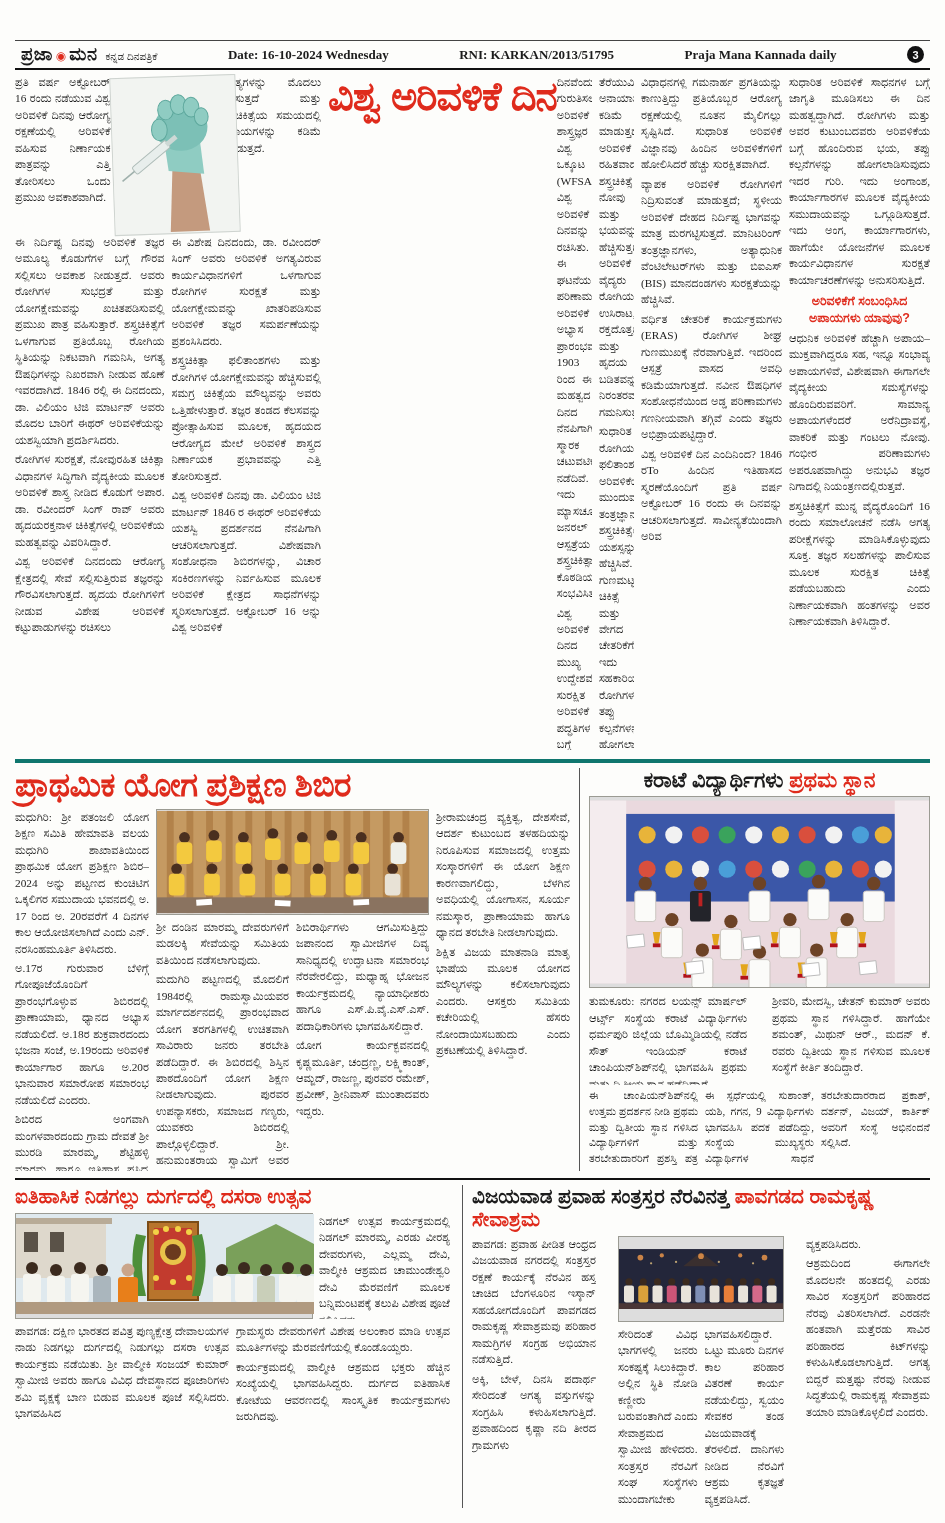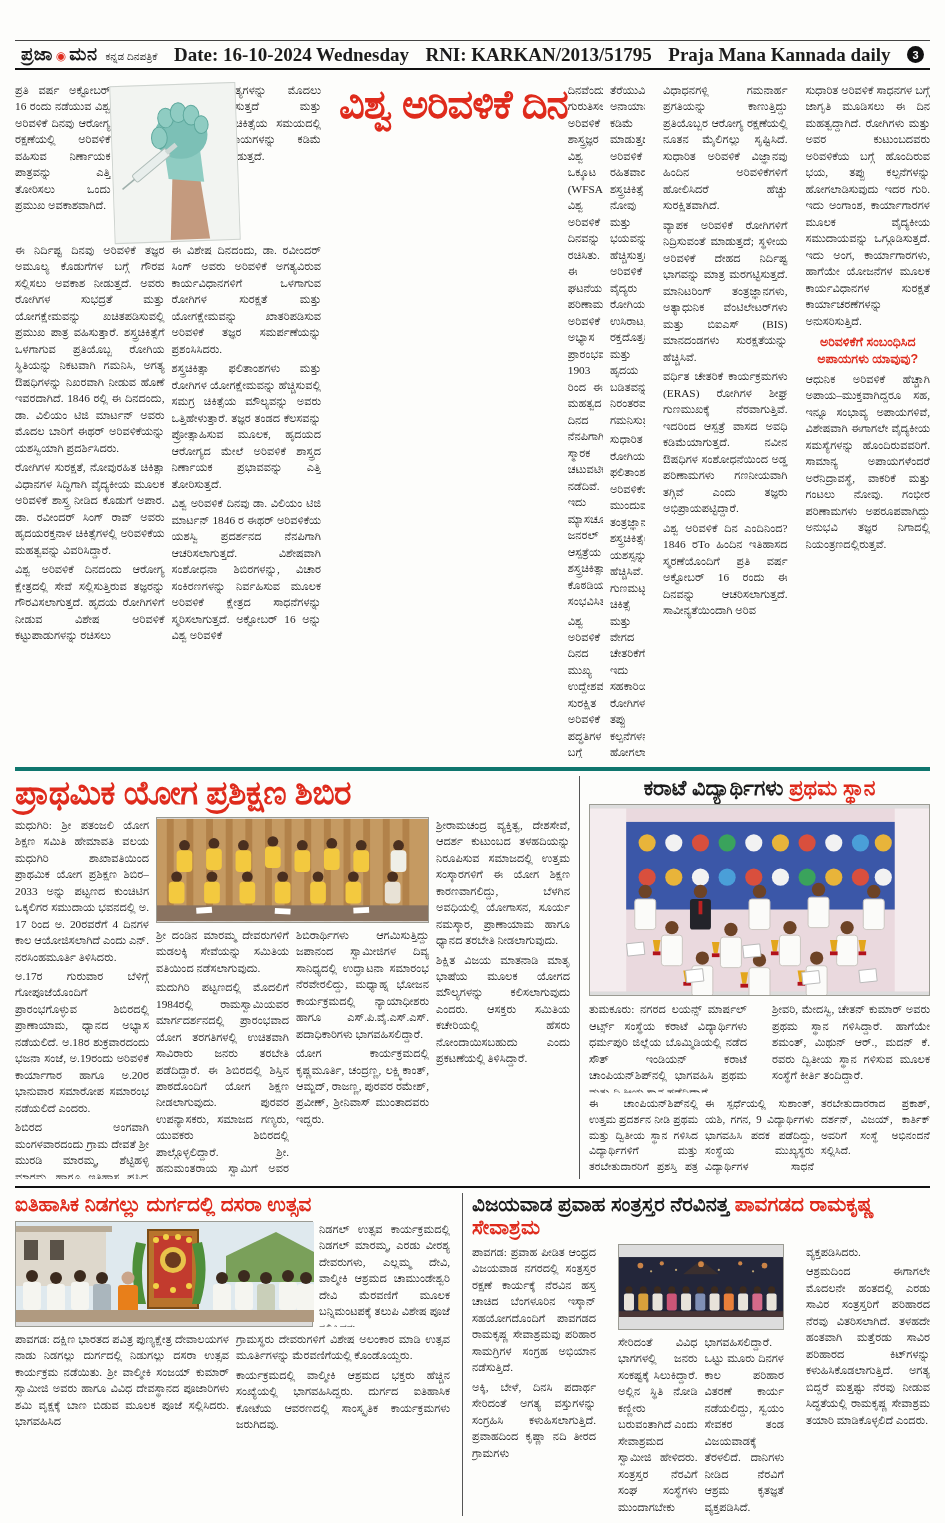--- a/index.html
+++ b/index.html
@@ -13,33 +13,33 @@
   
   .masthead {
     display:flex; align-items:center; justify-content:space-between;
     border-top:1px solid #444; border-bottom:2px solid #111;
     padding:4px 6px; height:30px;
   }
   .brand { display:flex; align-items:baseline; gap:3px; font-family:"Liberation Sans",sans-serif; }
   .brand-main { font-weight:700; font-size:18px; letter-spacing:.5px; }
   .brand-mark { color:var(--accent); font-size:12px; }
   .brand-tag { font-size:10.5px; margin-left:5px; }
-  .mast-mid { font-family:"Liberation Serif",serif; font-weight:700; font-size:19px; }
+  .mast-mid { font-family:"Liberation Serif",serif; font-weight:700; font-size:13px; }
   .pagenum {
     width:17px; height:17px; border-radius:50%; background:#111; color:#fff;
     font-family:"Liberation Sans",sans-serif; font-size:11px; font-weight:700;
     display:flex; align-items:center; justify-content:center;
   }
   
   .bt { font-size:11.3px; line-height:1.46; text-align:justify; }
   .bt p { margin:0 0 3px 0; }
   .col { overflow:hidden; }
   .bold-line { font-weight:700; font-size:11.8px; }
   
-  .ta-body { display:flex; gap:18px; height:676px; overflow:hidden; margin-top:12px; }
+  .ta-body { display:flex; gap:7px; height:676px; overflow:hidden; margin-top:4px; }
   .ta-pair { width:306px; position:relative; display:flex; gap:7px; flex:none; }
   .ta-pair .col { flex:1; }
   .wrap-r { margin-right:54px; height:160px; overflow:hidden; }
   .wrap-l { margin-left:50px; height:160px; overflow:hidden; }
   .ta-photo {
     position:absolute; left:97px; top:2px; width:126px; height:158px;
     border:1px solid #cfd4d0; background:#f2f4f1; transform:rotate(-2deg); z-index:2;
   }
   .ta-center { width:306px; flex:none; display:flex; flex-direction:row; }
   .ta-head {
@@ -199,33 +199,34 @@
 
     <div class="col ta-col">
       <div>
 
       <p>ಸುಧಾರಿತ ಅರಿವಳಿಕೆ ಸಾಧನಗಳ ಬಗ್ಗೆ ಜಾಗೃತಿ ಮೂಡಿಸಲು ಈ ದಿನ ಮಹತ್ವದ್ದಾಗಿದೆ. ರೋಗಿಗಳು ಮತ್ತು ಅವರ ಕುಟುಂಬದವರು ಅರಿವಳಿಕೆಯ ಬಗ್ಗೆ ಹೊಂದಿರುವ ಭಯ, ತಪ್ಪು ಕಲ್ಪನೆಗಳನ್ನು ಹೋಗಲಾಡಿಸುವುದು ಇದರ ಗುರಿ. ಇದು ಅಂಗಾಂಶ, ಕಾರ್ಯಾಗಾರಗಳ ಮೂಲಕ ವೈದ್ಯಕೀಯ ಸಮುದಾಯವನ್ನು ಒಗ್ಗೂಡಿಸುತ್ತದೆ. ಇದು ಅಂಗ, ಕಾರ್ಯಾಗಾರಗಳು, ಹಾಗೆಯೇ ಯೋಜನೆಗಳ ಮೂಲಕ ಕಾರ್ಯವಿಧಾನಗಳ ಸುರಕ್ಷತೆ ಕಾರ್ಯಾಚರಣೆಗಳನ್ನು ಅನುಸರಿಸುತ್ತಿದೆ.</p>
         </div>
       <h3 class="red-subhead">ಅರಿವಳಿಕೆಗೆ ಸಂಬಂಧಿಸಿದ ಅಪಾಯಗಳು ಯಾವುವು?</h3>
       <div>
 
       <p>ಆಧುನಿಕ ಅರಿವಳಿಕೆ ಹೆಚ್ಚಾಗಿ ಅಪಾಯ–ಮುಕ್ತವಾಗಿದ್ದರೂ ಸಹ, ಇನ್ನೂ ಸಂಭಾವ್ಯ ಅಪಾಯಗಳಿವೆ, ವಿಶೇಷವಾಗಿ ಈಗಾಗಲೇ ವೈದ್ಯಕೀಯ ಸಮಸ್ಯೆಗಳನ್ನು ಹೊಂದಿರುವವರಿಗೆ. ಸಾಮಾನ್ಯ ಅಪಾಯಗಳೆಂದರೆ ಅರೆನಿದ್ರಾವಸ್ಥೆ, ವಾಕರಿಕೆ ಮತ್ತು ಗಂಟಲು ನೋವು. ಗಂಭೀರ ಪರಿಣಾಮಗಳು ಅಪರೂಪವಾಗಿದ್ದು ಅನುಭವಿ ತಜ್ಞರ ನಿಗಾದಲ್ಲಿ ನಿಯಂತ್ರಣದಲ್ಲಿರುತ್ತವೆ.</p>
+          <p>ಶಸ್ತ್ರಚಿಕಿತ್ಸೆಗೆ ಮುನ್ನ ವೈದ್ಯರೊಂದಿಗೆ 16 ರಂದು ಸಮಾಲೋಚನೆ ನಡೆಸಿ ಅಗತ್ಯ ಪರೀಕ್ಷೆಗಳನ್ನು ಮಾಡಿಸಿಕೊಳ್ಳುವುದು ಸೂಕ್ತ. ತಜ್ಞರ ಸಲಹೆಗಳನ್ನು ಪಾಲಿಸುವ ಮೂಲಕ ಸುರಕ್ಷಿತ ಚಿಕಿತ್ಸೆ ಪಡೆಯಬಹುದು ಎಂದು ನಿರ್ಣಾಯಕವಾಗಿ ಹಂತಗಳನ್ನು ಅವರ ನಿರ್ಣಾಯಕವಾಗಿ ತಿಳಿಸಿದ್ದಾರೆ.</p>
         </div>
     </div>
   </div>
 
   <div class="mid">
 
     <div class="yoga">
       <h2 class="yoga-head">ಪ್ರಾಥಮಿಕ ಯೋಗ ಪ್ರಶಿಕ್ಷಣ ಶಿಬಿರ</h2>
       <div class="yoga-body bt">
         <div class="col yoga-colL">
           <div>
 
-          <p>ಮಧುಗಿರಿ: ಶ್ರೀ ಪತಂಜಲಿ ಯೋಗ ಶಿಕ್ಷಣ ಸಮಿತಿ ಹೇಮಾವತಿ ವಲಯ ಮಧುಗಿರಿ ಶಾಖಾವತಿಯಿಂದ ಪ್ರಾಥಮಿಕ ಯೋಗ ಪ್ರಶಿಕ್ಷಣ ಶಿಬಿರ–2033 ಅನ್ನು ಪಟ್ಟಣದ ಕುಂಚಿಟಿಗ ಒಕ್ಕಲಿಗರ ಸಮುದಾಯ ಭವನದಲ್ಲಿ ಅ. 17 ರಿಂದ ಅ. 20ರವರೆಗೆ 4 ದಿನಗಳ ಕಾಲ ಆಯೋಜಿಸಲಾಗಿದೆ ಎಂದು ಎನ್. ನರಸಿಂಹಮೂರ್ತಿ ತಿಳಿಸಿದರು.</p>
+          <p>ಮಧುಗಿರಿ: ಶ್ರೀ ಪತಂಜಲಿ ಯೋಗ ಶಿಕ್ಷಣ ಸಮಿತಿ ಹೇಮಾವತಿ ವಲಯ ಮಧುಗಿರಿ ಶಾಖಾವತಿಯಿಂದ ಪ್ರಾಥಮಿಕ ಯೋಗ ಪ್ರಶಿಕ್ಷಣ ಶಿಬಿರ–2024 ಅನ್ನು ಪಟ್ಟಣದ ಕುಂಚಿಟಿಗ ಒಕ್ಕಲಿಗರ ಸಮುದಾಯ ಭವನದಲ್ಲಿ ಅ. 17 ರಿಂದ ಅ. 20ರವರೆಗೆ 4 ದಿನಗಳ ಕಾಲ ಆಯೋಜಿಸಲಾಗಿದೆ ಎಂದು ಎನ್. ನರಸಿಂಹಮೂರ್ತಿ ತಿಳಿಸಿದರು.</p>
               <p>ಅ.17ರ ಗುರುವಾರ ಬೆಳಿಗ್ಗೆ ಗೋಪೂಜೆಯೊಂದಿಗೆ ಪ್ರಾರಂಭಗೊಳ್ಳುವ ಶಿಬಿರದಲ್ಲಿ ಪ್ರಾಣಾಯಾಮ, ಧ್ಯಾನದ ಅಭ್ಯಾಸ ನಡೆಯಲಿದೆ. ಅ.18ರ ಶುಕ್ರವಾರದಂದು ಭಜನಾ ಸಂಜೆ, ಅ.19ರಂದು ಅರಿವಳಿಕೆ ಕಾರ್ಯಾಗಾರ ಹಾಗೂ ಅ.20ರ ಭಾನುವಾರ ಸಮಾರೋಪ ಸಮಾರಂಭ ನಡೆಯಲಿದೆ ಎಂದರು.</p>
               <p>ಶಿಬಿರದ ಅಂಗವಾಗಿ ಮಂಗಳವಾರದಂದು ಗ್ರಾಮ ದೇವತೆ ಶ್ರೀ ಮುರಡಿ ಮಾರಮ್ಮ, ಶೆಟ್ಟಿಹಳ್ಳಿ ಮಾರಮ್ಮ ಹಾಗೂ ಇತಿಹಾಸ ಪ್ರಸಿದ್ಧ ಹಾಗೂ ಕ್ಷೇತ್ರ ದೇವತೆ</p>
             </div>
         </div>
         <div class="yoga-center">
           <div class="photo-frame">
             <svg viewBox="0 0 276 104" width="100%" height="104">
               <rect width="276" height="104" fill="#c59a62"></rect>
               <g fill="#b2824a">
                   <rect x="10" width="7" height="104"></rect>
@@ -280,21 +281,21 @@
               <div>
 
               <p>ಶ್ರೀ ದಂಡಿನ ಮಾರಮ್ಮ ದೇವರುಗಳಿಗೆ ಮಡಲಕ್ಕಿ ಸೇವೆಯನ್ನು ಸಮಿತಿಯ ವತಿಯಿಂದ ನಡೆಸಲಾಗುವುದು.</p>
                   <p>ಮದುಗಿರಿ ಪಟ್ಟಣದಲ್ಲಿ ಮೊದಲಿಗೆ 1984ರಲ್ಲಿ ರಾಮಸ್ವಾಮಿಯವರ ಮಾರ್ಗದರ್ಶನದಲ್ಲಿ ಪ್ರಾರಂಭವಾದ ಯೋಗ ತರಗತಿಗಳಲ್ಲಿ ಉಚಿತವಾಗಿ ಸಾವಿರಾರು ಜನರು ತರಬೇತಿ ಪಡೆದಿದ್ದಾರೆ. ಈ ಶಿಬಿರದಲ್ಲಿ ಶಿಸ್ತಿನ ಪಾಠದೊಂದಿಗೆ ಯೋಗ ಶಿಕ್ಷಣ ನೀಡಲಾಗುವುದು. ಪುರವರ ಉಪನ್ಯಾಸಕರು, ಸಮಾಜದ ಗಣ್ಯರು, ಯುವಕರು ಶಿಬಿರದಲ್ಲಿ ಪಾಲ್ಗೊಳ್ಳಲಿದ್ದಾರೆ. ಶ್ರೀ. ಹನುಮಂತರಾಯ ಸ್ವಾಮಿಗೆ ಅವರ ಪಾಲ್ಗೊಳ್ಳುವಿಕೆಯ ಬಗ್ಗೆ ಮಾತನಾಡಿದರು.</p>
                 </div>
             </div>
             <div class="col">
               <div>
 
               <p>ಶಿಬಿರಾರ್ಥಿಗಳು ಆಗಮಿಸುತ್ತಿದ್ದು ಜಪಾನಂದ ಸ್ವಾಮೀಜಿಗಳ ದಿವ್ಯ ಸಾನಿಧ್ಯದಲ್ಲಿ ಉದ್ಘಾಟನಾ ಸಮಾರಂಭ ನೆರವೇರಲಿದ್ದು, ಮಧ್ಯಾಹ್ನ ಭೋಜನ ಕಾರ್ಯಕ್ರಮದಲ್ಲಿ ನ್ಯಾಯಾಧೀಶರು ಹಾಗೂ ಎಸ್.ಪಿ.ವೈ.ಎಸ್.ಎಸ್. ಪದಾಧಿಕಾರಿಗಳು ಭಾಗವಹಿಸಲಿದ್ದಾರೆ.</p>
-                  <p>ಯೋಗ ಕಾರ್ಯಕ್ರಮದಲ್ಲಿ ಕೃಷ್ಣಮೂರ್ತಿ, ಚಂದ್ರಣ್ಣ, ಲಕ್ಷ್ಮಿಕಾಂತ್, ಆಮ್ಜದ್, ರಾಜಣ್ಣ, ಪುರವರ ರಮೇಶ್, ಪ್ರವೀಣ್, ಶ್ರೀನಿವಾಸ್ ಮುಂತಾದವರು ಇದ್ದರು.</p>
+                  <p>ಯೋಗ ಕಾರ್ಯಕ್ಭವನದಲ್ಲಿ ಕೃಷ್ಣಮೂರ್ತಿ, ಚಂದ್ರಣ್ಣ, ಲಕ್ಷ್ಮಿಕಾಂತ್, ಆಮ್ಜದ್, ರಾಜಣ್ಣ, ಪುರವರ ರಮೇಶ್, ಪ್ರವೀಣ್, ಶ್ರೀನಿವಾಸ್ ಮುಂತಾದವರು ಇದ್ದರು.</p>
                 </div>
             </div>
           </div>
         </div>
         <div class="col yoga-colR">
           <div>
 
           <p>ಶ್ರೀರಾಮಚಂದ್ರ ವ್ಯಕ್ತಿತ್ವ, ದೇಶಸೇವೆ, ಆದರ್ಶ ಕುಟುಂಬದ ತಳಹದಿಯನ್ನು ನಿರೂಪಿಸುವ ಸಮಾಜದಲ್ಲಿ ಉತ್ತಮ ಸಂಸ್ಕಾರಗಳಿಗೆ ಈ ಯೋಗ ಶಿಕ್ಷಣ ಕಾರಣವಾಗಲಿದ್ದು, ಬೆಳಗಿನ ಅವಧಿಯಲ್ಲಿ ಯೋಗಾಸನ, ಸೂರ್ಯ ನಮಸ್ಕಾರ, ಪ್ರಾಣಾಯಾಮ ಹಾಗೂ ಧ್ಯಾನದ ತರಬೇತಿ ನೀಡಲಾಗುವುದು.</p>
               <p>ಶಿಕ್ಷಿತ ವಿಜಯ ಮಾತನಾಡಿ ಮಾತೃ ಭಾಷೆಯ ಮೂಲಕ ಯೋಗದ ಮೌಲ್ಯಗಳನ್ನು ಕಲಿಸಲಾಗುವುದು ಎಂದರು. ಆಸಕ್ತರು ಸಮಿತಿಯ ಕಚೇರಿಯಲ್ಲಿ ಹೆಸರು ನೋಂದಾಯಿಸಬಹುದು ಎಂದು ಪ್ರಕಟಣೆಯಲ್ಲಿ ತಿಳಿಸಿದ್ದಾರೆ.</p>
             </div>
@@ -564,20 +565,20 @@
 
               <p>ಭಾಗವಹಿಸಲಿದ್ದಾರೆ. ಒಟ್ಟು ಮೂರು ದಿನಗಳ ಕಾಲ ಪರಿಹಾರ ವಿತರಣೆ ಕಾರ್ಯ ನಡೆಯಲಿದ್ದು, ಸ್ವಯಂ ಸೇವಕರ ತಂಡ ವಿಜಯವಾಡಕ್ಕೆ ತೆರಳಲಿದೆ. ದಾನಿಗಳು ನೀಡಿದ ನೆರವಿಗೆ ಆಶ್ರಮ ಕೃತಜ್ಞತೆ ವ್ಯಕ್ತಪಡಿಸಿದೆ.</p>
                 </div>
             </div>
           </div>
         </div>
         <div class="col flood-colR">
           <div>
 
           <p>ವ್ಯಕ್ತಪಡಿಸಿದರು.</p>
-              <p>ಆಶ್ರಮದಿಂದ ಈಗಾಗಲೇ ಮೊದಲನೇ ಹಂತದಲ್ಲಿ ಎರಡು ಸಾವಿರ ಸಂತ್ರಸ್ತರಿಗೆ ಪರಿಹಾರದ ನೆರವು ವಿತರಿಸಲಾಗಿದೆ. ತಳಹದೇ ಹಂತವಾಗಿ ಮತ್ತೆರಡು ಸಾವಿರ ಪರಿಹಾರದ ಕಿಟ್‌ಗಳನ್ನು ಕಳುಹಿಸಿಕೊಡಲಾಗುತ್ತಿದೆ. ಅಗತ್ಯ ಬಿದ್ದರೆ ಮತ್ತಷ್ಟು ನೆರವು ನೀಡುವ ಸಿದ್ಧತೆಯಲ್ಲಿ ರಾಮಕೃಷ್ಣ ಸೇವಾಶ್ರಮ ತಯಾರಿ ಮಾಡಿಕೊಳ್ಳಲಿದೆ ಎಂದರು.</p>
+              <p>ಆಶ್ರಮದಿಂದ ಈಗಾಗಲೇ ಮೊದಲನೇ ಹಂತದಲ್ಲಿ ಎರಡು ಸಾವಿರ ಸಂತ್ರಸ್ತರಿಗೆ ಪರಿಹಾರದ ನೆರವು ವಿತರಿಸಲಾಗಿದೆ. ಎರಡನೇ ಹಂತವಾಗಿ ಮತ್ತೆರಡು ಸಾವಿರ ಪರಿಹಾರದ ಕಿಟ್‌ಗಳನ್ನು ಕಳುಹಿಸಿಕೊಡಲಾಗುತ್ತಿದೆ. ಅಗತ್ಯ ಬಿದ್ದರೆ ಮತ್ತಷ್ಟು ನೆರವು ನೀಡುವ ಸಿದ್ಧತೆಯಲ್ಲಿ ರಾಮಕೃಷ್ಣ ಸೇವಾಶ್ರಮ ತಯಾರಿ ಮಾಡಿಕೊಳ್ಳಲಿದೆ ಎಂದರು.</p>
             </div>
         </div>
       </div>
     </div>
   </div>
 
 </div>
 
 </body></html>

